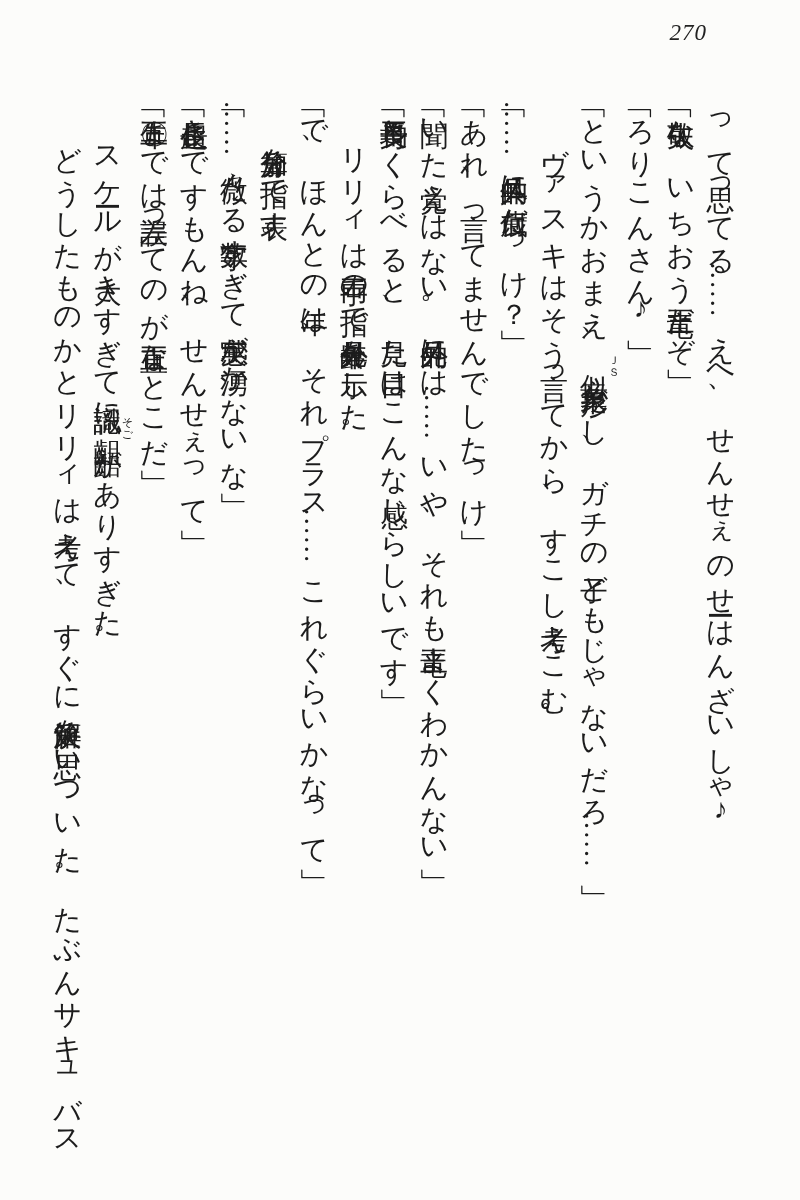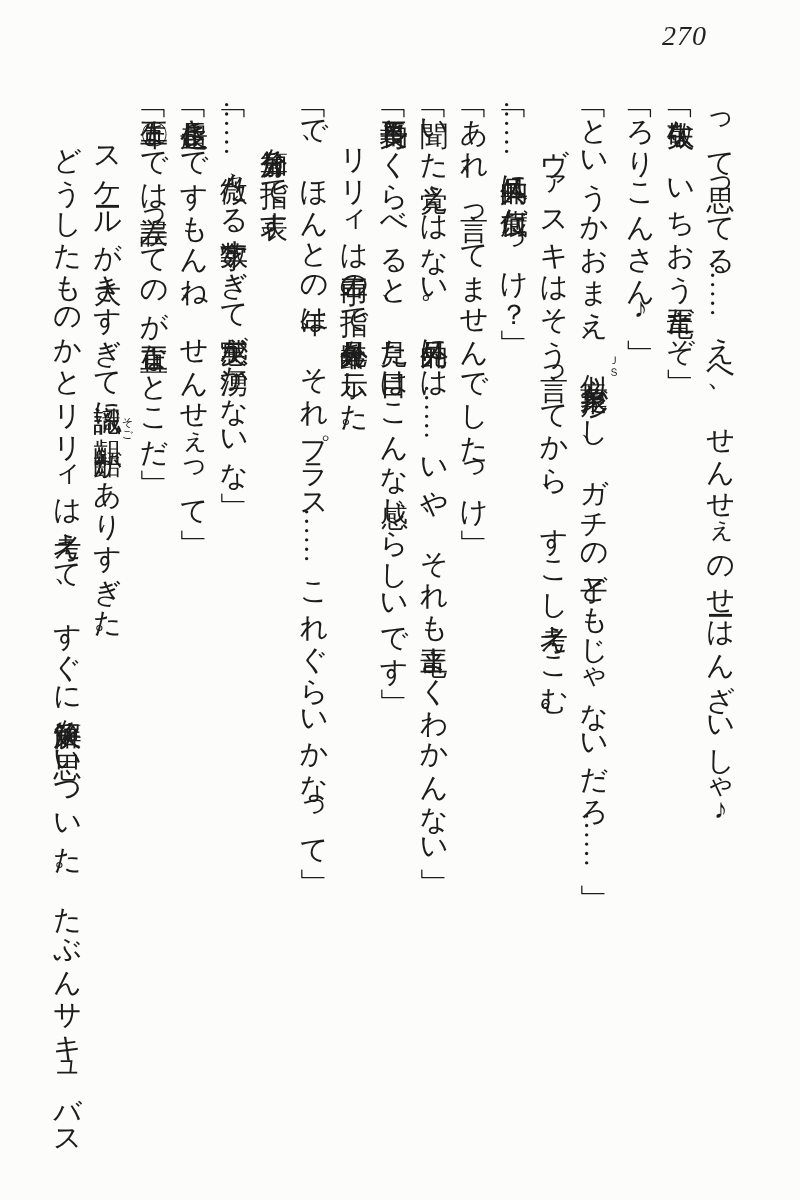--- a/index.html
+++ b/index.html
@@ -15,21 +15,21 @@
     width: 800px;
     height: 1200px;
     background: #fcfcfa;
     font-family: "Liberation Serif", "DejaVu Serif", serif;
     color: #1c1c1c;
   }
   .page-number {
     position: absolute;
     top: 20px;
     right: 93px;
-    font-size: 28px;
+    font-size: 23px;
     font-style: italic;
     letter-spacing: 1px;
     color: #222;
   }
   .text-area {
     position: absolute;
     top: 100px;
     right: 60px;
     height: 1092px;
     writing-mode: vertical-rl;

